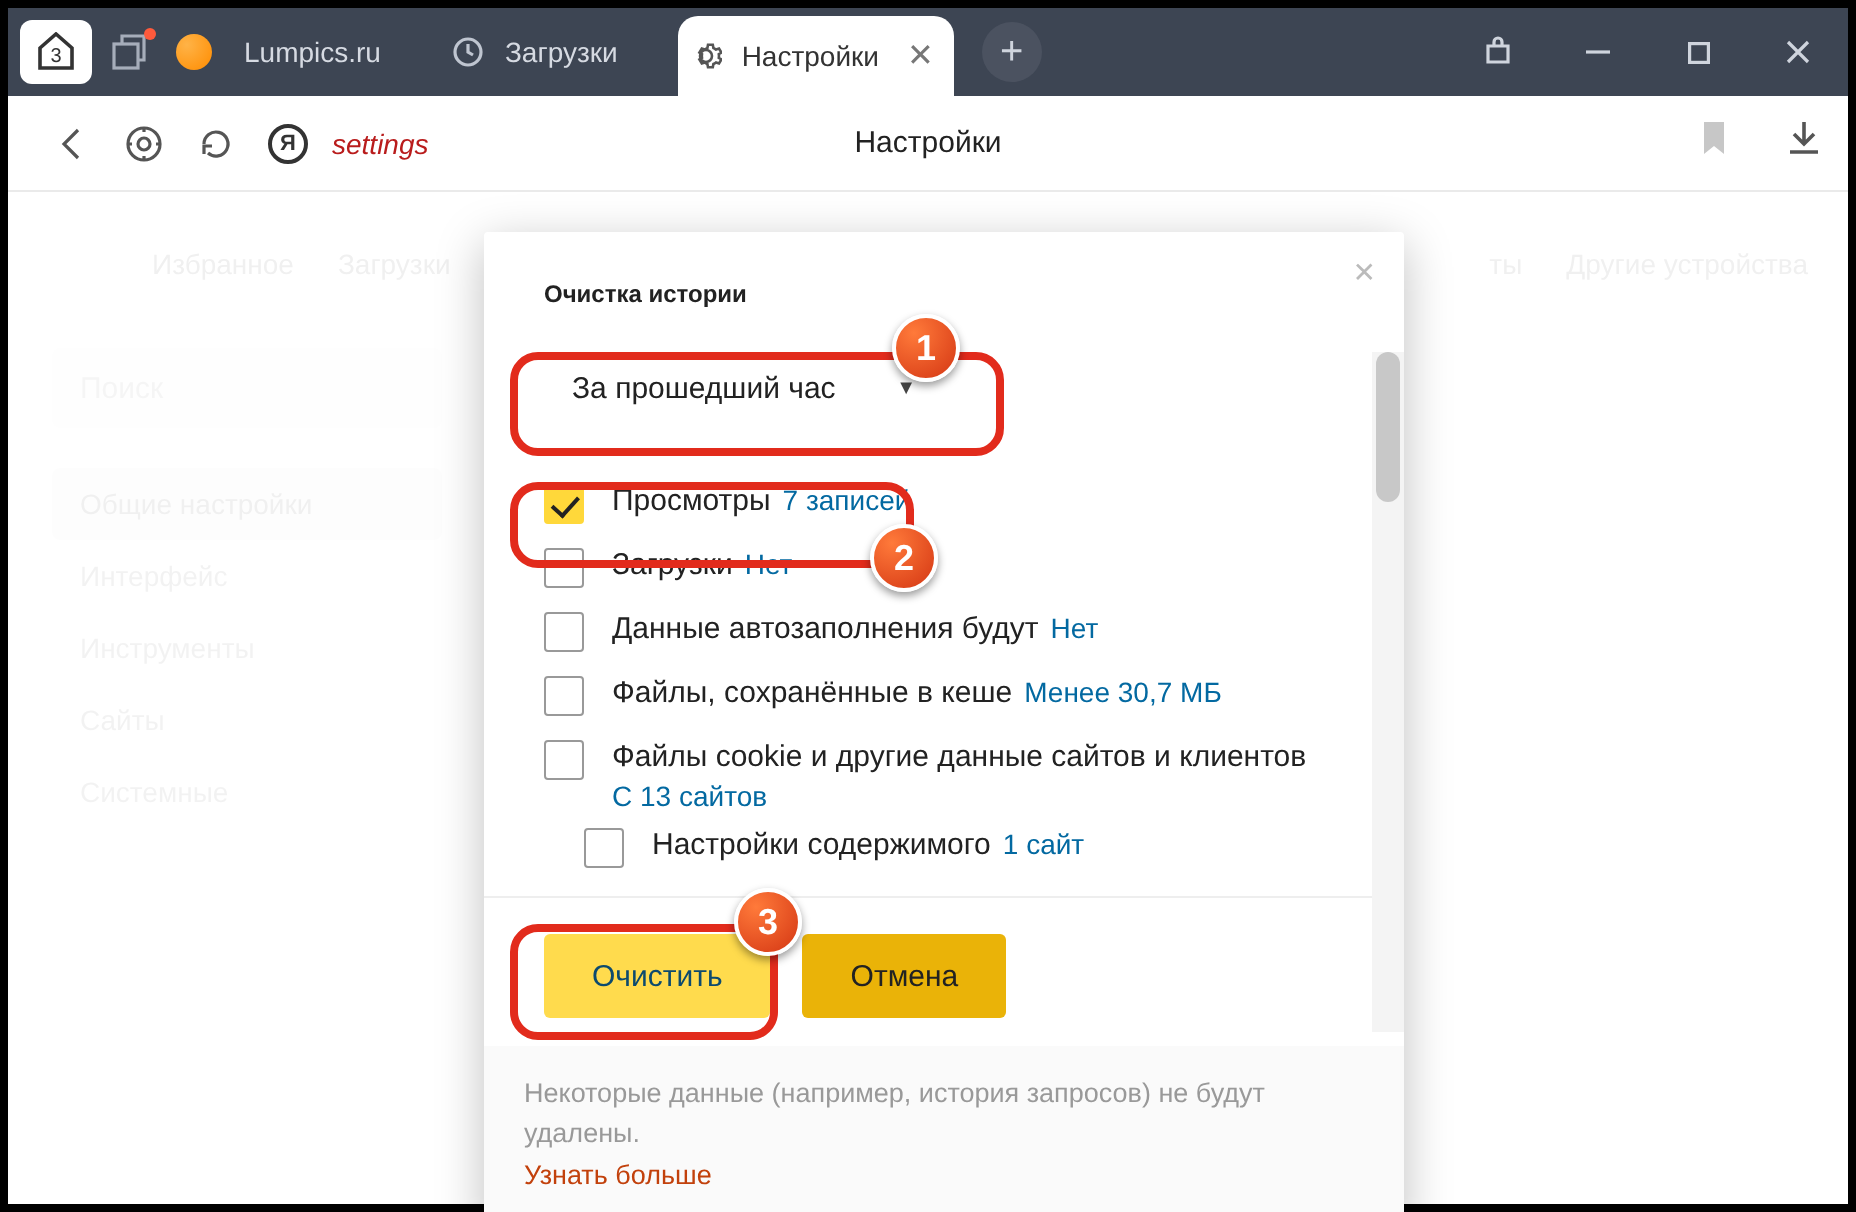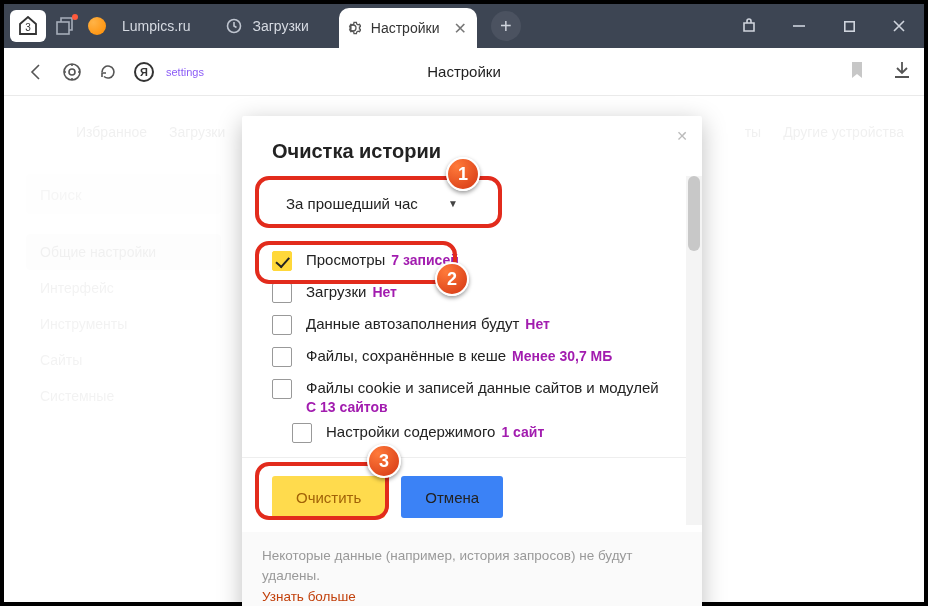--- a/index.html
+++ b/index.html
@@ -21,59 +21,59 @@
   .tab.active .close { margin-left: 14px; color: #777; font-size: 16px; }
   .newtab { width: 30px; height: 30px; background: #4b5260; border-radius: 50%; color: #cfd4dd; display:flex; align-items:center; justify-content:center; margin-left: 14px; font-size: 20px; }
   .winctrl { position:absolute; right:0; top:0; height:44px; display:flex; }
   .winctrl div { width:50px; height:44px; display:flex; align-items:center; justify-content:center; color:#cfd4dd; font-size:14px; }
 
   
   .addrbar { height: 48px; border-bottom: 1px solid #eaeaea; display:flex; align-items:center; padding: 0 14px; }
   .addr-btn { width: 36px; height: 36px; display:flex; align-items:center; justify-content:center; color:#666; }
   .addr-group { display:flex; align-items:center; flex:1; }
   .ylogo { width:20px; height:20px; border-radius:50%; background:#fff; border:2px solid #333; display:flex; align-items:center; justify-content:center; font-size:11px; font-weight:bold; color:#333; margin-right:12px;}
-  .addr-text { color:#8b5cf6; font-size:11px; }
+  .addr-text { color:#b91c1c; font-size:14px;font-style:italic; }
   .page-title { position:absolute; left:50%; transform:translateX(-50%); color:#222; font-size:15px; }
   .addr-right { display:flex; align-items:center; gap:30px; color:#888; }
 
   
   .overlay-bg { position:absolute; top:96px; left:4px; right:4px; bottom:4px; background:rgba(255,255,255,0.85); }
 
   
   .ghost-nav { position:absolute; top:108px; left:0; right:0; height:40px; display:flex; gap:22px; padding-left:72px; color:#999; font-size:14px; align-items:center;}
   .ghost-nav span.right { margin-left:auto; }
   .ghost-nav .r2 { margin-right: 20px; }
   .ghost-sidebar { position:absolute; top:170px; left:22px; width:195px; color:#aaa; font-size:14px;}
   .ghost-sidebar .search { height:40px; background:#f6f6f6; border-radius:4px; display:flex; align-items:center; padding:0 14px; margin-bottom:20px; color:#bdbdbd; font-size:15px;}
   .ghost-sidebar .item { padding: 10px 14px; }
   .ghost-sidebar .item.sel { background:#f1f1f1; border-radius:4px; color:#9a9a9a;}
   .ghost-far { position:absolute; top:238px; right:10px; color:#bbb; font-size:14px; white-space:nowrap;}
 
   
   .dialog { position:absolute; top:112px; left:238px; width:460px; background:#fff; border-radius:2px; box-shadow: 0 6px 24px rgba(0,0,0,0.25); z-index:10; }
   .dialog-close { position:absolute; top:12px; right:14px; color:#bbb; font-size:14px; cursor:pointer;}
   .dialog-inner { padding: 24px 0 0 30px; }
-  .dialog h2 { font-size:20px; font-weight:600; color:#222; margin-bottom: 20px; }
+  .dialog h2 { font-size:12px; font-weight:600; color:#222; margin-bottom: 20px; }
   .dropdown { height:40px; display:flex; align-items:center; font-size:15px; color:#222; padding: 0 14px; position:relative; width:200px;}
   .dropdown .caret { margin-left:auto; font-size:10px; color:#444;}
   .scrollcol { position:absolute; right:0; top:60px; bottom:100px; width:16px; background:#f4f4f4;}
   .scrollcol .thumb { position:absolute; left:2px; right:2px; top:0; height:75px; background:#c8c8c8; border-radius:6px;}
   .checks { margin-top: 22px; }
   .check-row { display:flex; align-items:flex-start; padding: 6px 0; position:relative;}
   .box { width:20px; height:20px; border:1.5px solid #999; border-radius:2px; margin-right:14px; flex-shrink:0; display:flex; align-items:center; justify-content:center; background:#fff;}
   .box.checked { background:#ffd83a; border-color:#ffd83a; }
   .box.checked::after { content:""; width:6px; height:11px; border:solid #222; border-width:0 2.5px 2.5px 0; transform:rotate(42deg) translateY(-1px);}
   .label-main { font-size:15px; color:#222; }
-  .label-sub { font-size:14px; color:#a21caf; margin-left:6px;font-weight:bold;}
+  .label-sub { font-size:14px; color:#0369a1; margin-left:6px;}
   .label-sub.block { display:block; margin-left:0; margin-top:2px;}
   .check-row.tight { padding-top:2px; padding-bottom:4px;margin-left:20px;}
   .buttons-row-wrap { border-top:1px solid #eee; margin-top:10px; padding:18px 0 14px 0; display:flex; gap:16px; padding-left:30px; margin-left:-30px;}
   .btn { height:42px; padding:0 24px; display:flex; align-items:center; font-size:15px; border-radius:3px; cursor:pointer;}
-  .btn.primary { background:#ffdb4d; color:#a16207;}
-  .btn.secondary { background:#3b82f6; color:#222; }
+  .btn.primary { background:#ffdb4d; color:#0c4a6e;}
+  .btn.secondary { background:#eab308; color:#222; }
   .footer-note { background:#fafafa; padding: 14px 20px 18px 20px; font-size:13.5px; color:#999; line-height:1.5;}
   .footer-note a { color:#c2410c; text-decoration:none; }
 
   
   .anno { position:absolute; border:4px solid #e22b1c; border-radius:14px; z-index:20; pointer-events:none;}
   .badge { position:absolute; width:34px; height:34px; border-radius:50%; background:radial-gradient(circle at 30% 25%, #ff7a3a, #d43613); border:2px solid #fff; box-shadow:0 2px 4px rgba(0,0,0,0.4); display:flex; align-items:center; justify-content:center; color:#fff; font-weight:bold; font-size:18px; z-index:21; pointer-events:none;}
 
 </style>
 </head>
 <body>
@@ -216,21 +216,21 @@
       <div class="check-row">
         <span class="box"></span>
         <span><span class="label-main">Данные автозаполнения будут</span><span class="label-sub">Нет</span></span>
       </div>
       <div class="check-row">
         <span class="box"></span>
         <span><span class="label-main">Файлы, сохранённые в кеше</span><span class="label-sub">Менее 30,7 МБ</span></span>
       </div>
       <div class="check-row">
         <span class="box"></span>
-        <span><span class="label-main">Файлы cookie и записей данные сайтов и модулей</span><span class="label-sub block">С 13 сайтов</span></span>
+        <span><span class="label-main">Файлы cookie и другие данные сайтов и клиентов</span><span class="label-sub block">С 13 сайтов</span></span>
       </div>
       <div class="check-row tight">
         <span class="box"></span>
         <span><span class="label-main">Настройки содержимого</span><span class="label-sub">1 сайт</span></span>
       </div>
     </div>
 
     <div class="buttons-row-wrap">
       <div class="btn primary">Очистить</div>
       <div class="btn secondary">Отмена</div>

